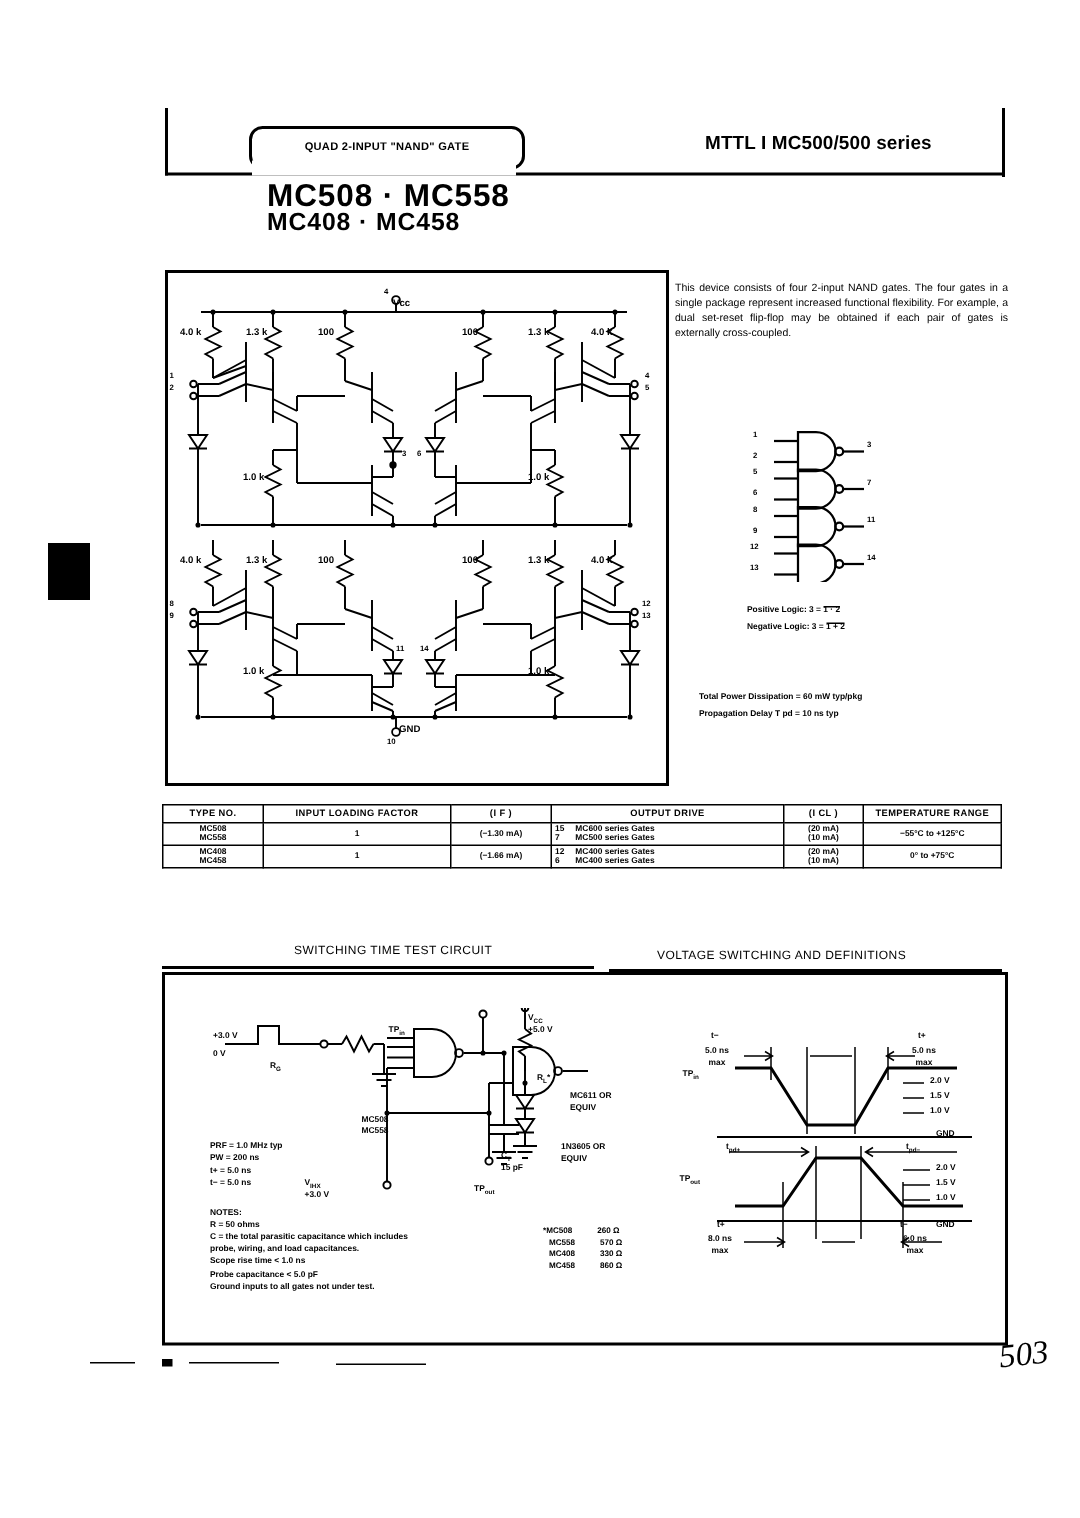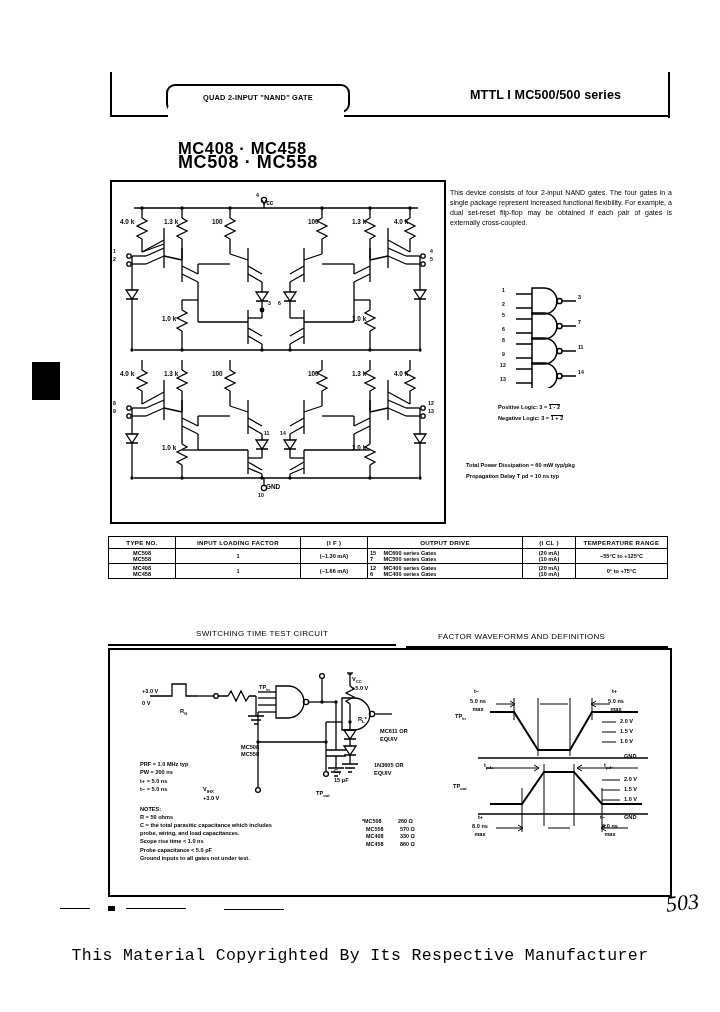--- a/index.html
+++ b/index.html
@@ -17,21 +17,21 @@
   
   .hdr-rule{position:absolute;left:110px;top:115px;width:560px;height:2px;background:#000;}
   .hdr-left-v{position:absolute;left:110px;top:72px;width:2px;height:45px;background:#000;}
   .hdr-right-v{position:absolute;left:668px;top:72px;width:2px;height:46px;background:#000;}
   .tab{position:absolute;left:166px;top:84px;width:180px;height:25px;
        border:2px solid #000;border-radius:9px;background:#fff;}
   .tab span{position:absolute;left:0;right:0;top:7px;text-align:center;
        font-size:7.4px;font-weight:bold;letter-spacing:.2px;}
   .tab-mask{position:absolute;left:168px;top:107px;width:176px;height:10px;background:#fff;}
   .mttl{position:absolute;left:470px;top:88px;font-size:12.6px;font-weight:bold;letter-spacing:.1px;}
-  .part1{position:absolute;left:178px;top:119px;font-size:18px;font-weight:bold;letter-spacing:.6px;margin-top:33px;}
+  .part1{position:absolute;left:178px;top:119px;font-size:21px;font-weight:bold;letter-spacing:.6px;}
   .part2{position:absolute;left:178px;top:139px;font-size:16.5px;font-weight:bold;letter-spacing:.6px;}
 
   
   .edge-tab{position:absolute;left:32px;top:362px;width:28px;height:38px;background:#000;}
 
   
   .schem-box{position:absolute;left:110px;top:180px;width:332px;height:340px;border:2px solid #000;}
   .circ-label{font-size:6.4px;font-weight:bold;}
 
   
@@ -405,21 +405,21 @@
       <td class="cellctr">
         <div>(20 mA)</div>
         <div>(10 mA)</div>
       </td>
       <td class="cellctr">0° to +75°C</td>
     </tr>
   </tbody>
     </table>
 
   <div class="sec-h" style="left:196px;top:629px;">SWITCHING TIME TEST CIRCUIT</div>
-  <div class="sec-h" style="left:438px;top:632px;">FACTOR WAVEFORMS AND DEFINITIONS</div>
+  <div class="sec-h" style="left:438px;top:632px;">VOLTAGE SWITCHING AND DEFINITIONS</div>
   <div class="sec-rule" style="left:108px;top:644px;width:288px;"></div>
   <div class="sec-rule" style="left:406px;top:646px;width:262px;"></div>
   <div class="low-box"></div>
 
   <div class="abs" style="left:136px;top:672px;">
     <svg width="300" height="145" viewBox="0 0 300 145">
       <g stroke="#000" stroke-width="1.3" fill="none">
 
         <path d="M14 24 L36 24 L36 12 L50 12 L50 24 L62 24"></path>
 
@@ -631,14 +631,13 @@
   <div class="clab ctr" style="left:592px;top:823px;width:36px;">
     <div>6.0 ns</div>
     <div>max</div>
   </div>
 
   <div class="smudge" style="left:60px;top:908px;width:30px;height:1px;"></div>
   <div class="smudge" style="left:108px;top:906px;width:7px;height:5px;"></div>
   <div class="smudge" style="left:126px;top:908px;width:60px;height:1px;"></div>
   <div class="smudge" style="left:224px;top:909px;width:60px;height:1px;"></div>
   <div class="pagenum">503</div>
-  <div class="footer">This Material Copyrighted By Its Respective Manufacturer</div>
 </div>
 
 </body></html>

